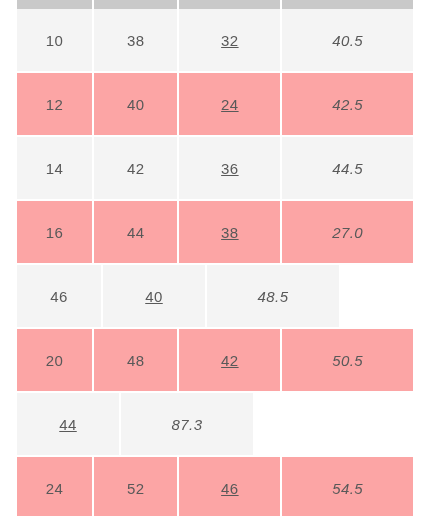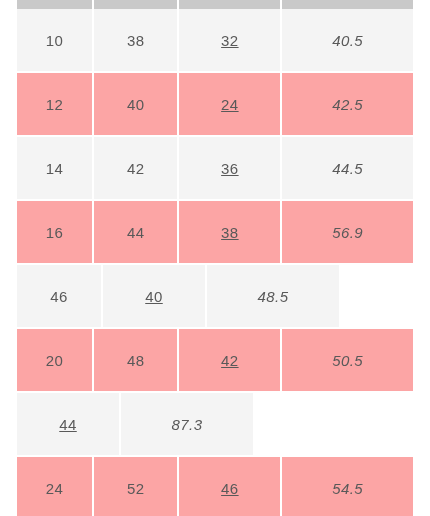--- a/index.html
+++ b/index.html
@@ -110,21 +110,21 @@
       <div class="cell col-0">14</div>
       <div class="cell col-1">42</div>
       <div class="cell col-2">36</div>
       <div class="cell col-3">44.5</div>
     </div>
 
     <div class="data-row even">
       <div class="cell col-0">16</div>
       <div class="cell col-1">44</div>
       <div class="cell col-2">38</div>
-      <div class="cell col-3">56.9</div>
+      <div class="cell col-3">27.0</div>
     </div>
 
     <div class="data-row odd">
       <div class="cell col-1">46</div>
       <div class="cell col-2">40</div>
       <div class="cell col-3">48.5</div>
     </div>
 
     <div class="data-row even">
       <div class="cell col-0">20</div>

